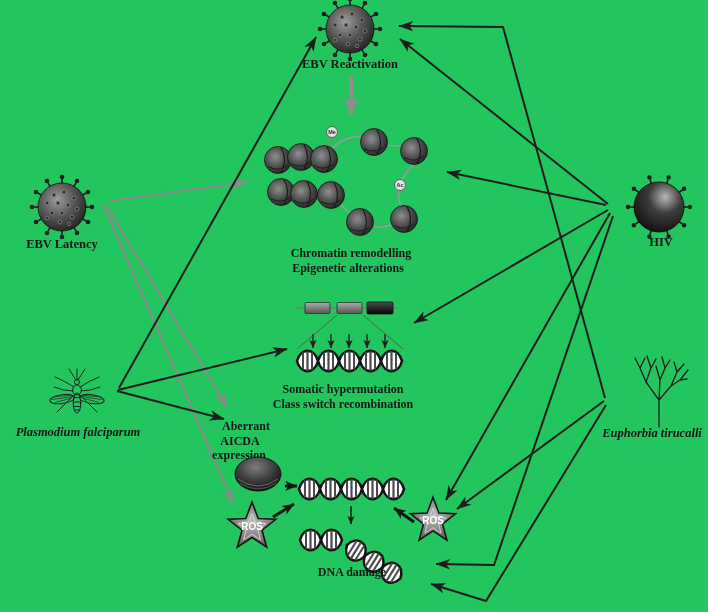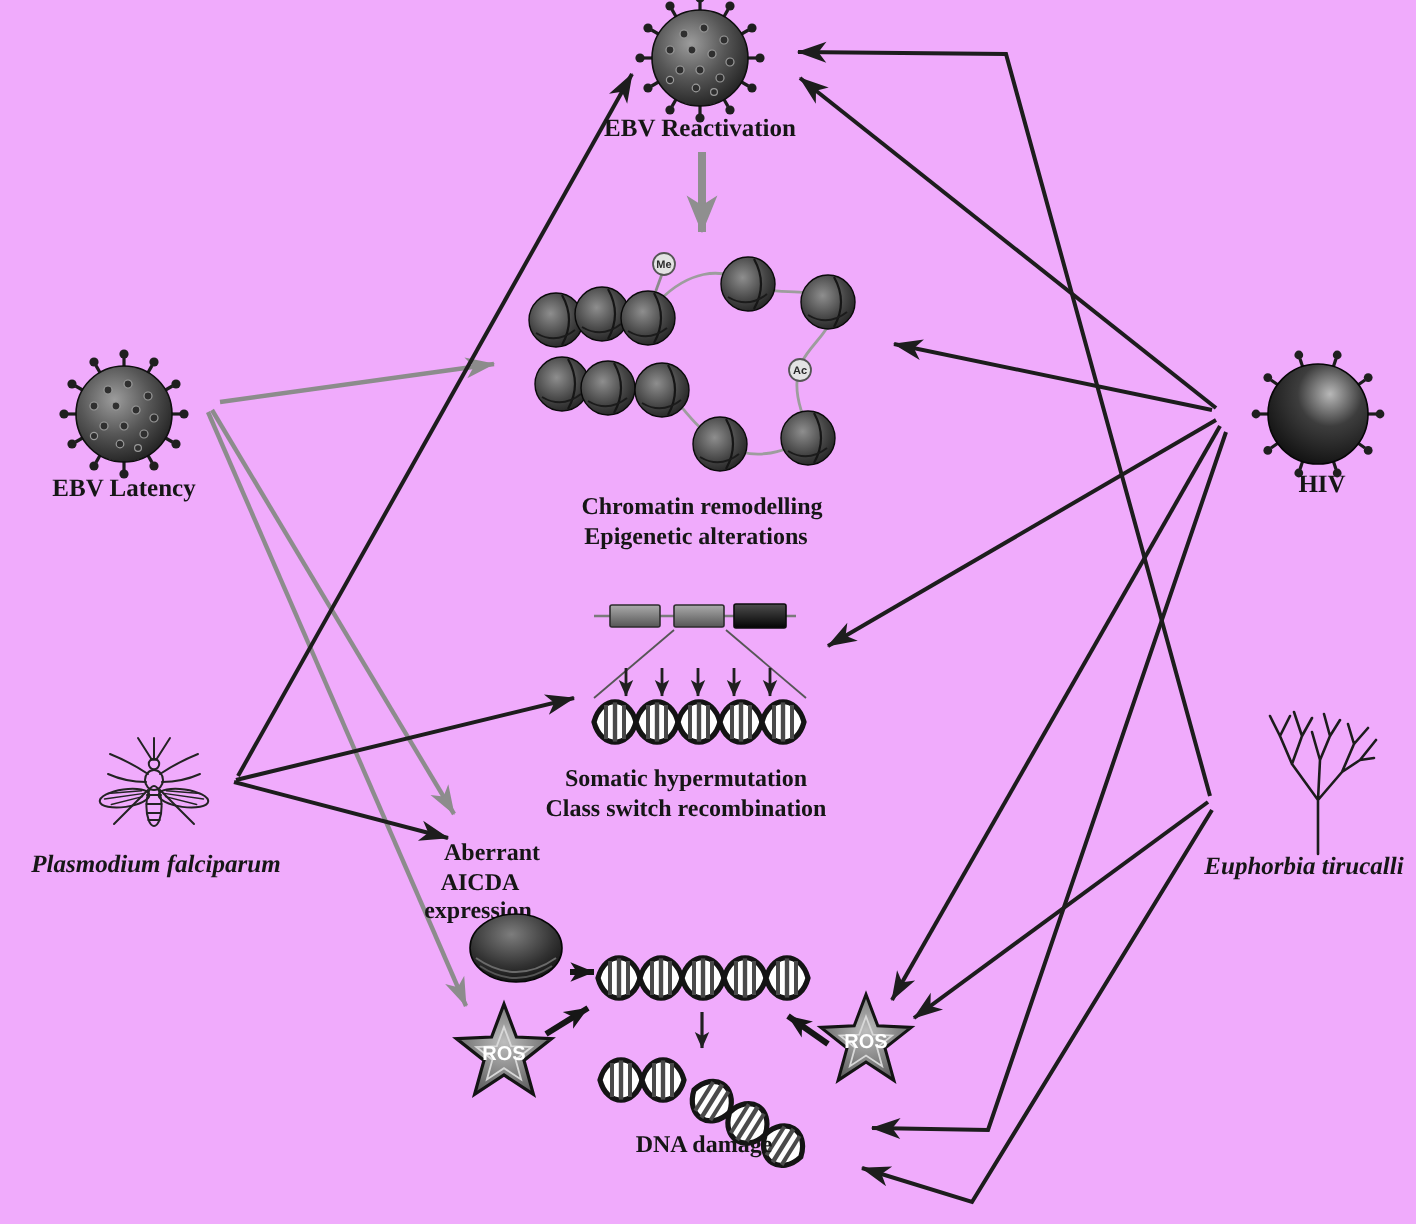--- a/index.html
+++ b/index.html
@@ -1,16 +1,16 @@
 <!DOCTYPE html>
 <html><head>
 <meta charset="utf-8">
 <style>
   html,body { margin:0; padding:0; background:#ffffff; }
-  #stage { position:relative; width:708px; height:612px; background:#f0abfc; overflow:hidden;
+  #stage { position:relative; width:708px; height:612px; background:#22c55e; overflow:hidden;
            font-family:"Liberation Serif", serif; }
   svg { position:absolute; left:0; top:0; }
   .lbl     { font:bold 12.5px "Liberation Serif", serif; fill:#161616; }
   .lbl-sm  { font:bold 12px "Liberation Serif", serif; fill:#161616; }
   .lbl-it  { font:bold italic 12.5px "Liberation Serif", serif; fill:#161616; }
   .ros-lbl { font:bold 10px "Liberation Sans", sans-serif; fill:#ffffff; }
   .mark-lbl{ font:bold 5.5px "Liberation Sans", sans-serif; fill:#2a2a2a; }
 </style>
 </head>
 <body>

